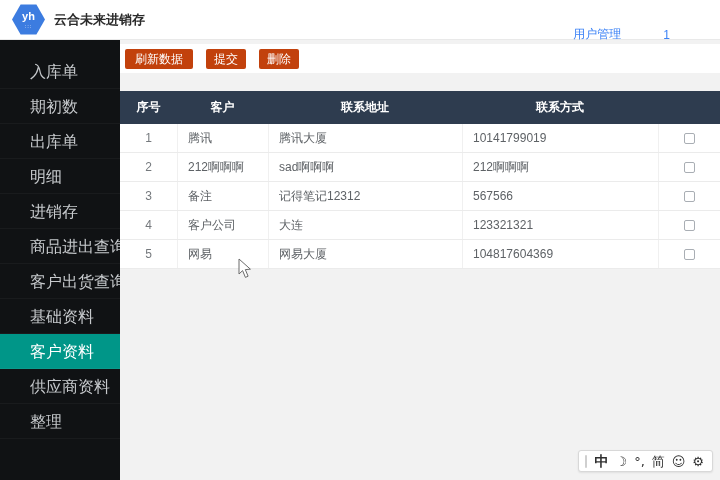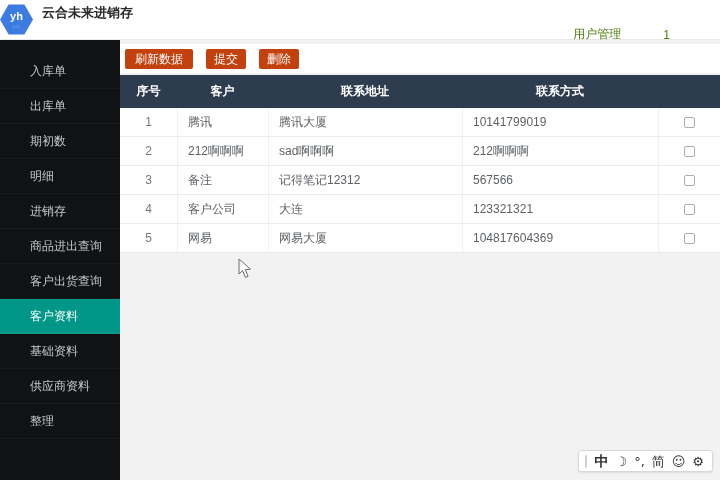--- a/index.html
+++ b/index.html
@@ -3,44 +3,44 @@
 <meta charset="utf-8">
 <style>
   * { margin:0; padding:0; box-sizing:border-box; }
   html,body { width:720px; height:480px; overflow:hidden; }
   body { font-family:"Liberation Sans","DejaVu Sans",sans-serif; background:#f2f2f2; }
   .app { position:relative; width:720px; height:480px; background:#f2f2f2; }
 
   
   .topbar { position:absolute; left:0; top:0; width:720px; height:40px; background:#ffffff;
             border-bottom:1px solid #e9e9e9; display:flex; align-items:center; z-index:5; }
-  .brand { display:flex; align-items:flex-start; gap:9px; padding-left:0; }
+  .brand { display:flex; align-items:center; gap:9px; padding-left:12px; }
   .logo-hex { width:33px; height:32px; background:#3c7ce0; color:#fff;
               clip-path:polygon(26% 3%, 74% 3%, 100% 50%, 74% 97%, 26% 97%, 0% 50%);
               display:flex; flex-direction:column; align-items:center; justify-content:center; line-height:1; }
   .logo-hex .yh { font-size:11px; font-weight:bold; }
   .logo-hex .dots { font-size:6px; letter-spacing:1px; margin-top:1px; opacity:.9; }
   .app-title { font-size:13px; font-weight:bold; color:#2b2b2b; }
   .topbar-right { margin-left:auto; display:flex; align-items:center; gap:42px; padding-right:50px; }
-  .topnav-item { font-size:12px; color:#4d7c0f; cursor:pointer;margin-top:30px; }
+  .topnav-item { font-size:12px; color:#3b82f6; cursor:pointer;margin-top:30px; }
 
   
   .sidebar { position:absolute; left:0; top:40px; width:120px; height:440px; background:#101214; padding-top:14px; }
-  .side-item { height:35px; line-height:35px; padding-left:30px; font-size:12px; color:#c6c9cc;
+  .side-item { height:35px; line-height:35px; padding-left:30px; font-size:16px; color:#c6c9cc;
                border-bottom:1px solid rgba(255,255,255,0.04); cursor:pointer; white-space:nowrap; }
   .side-item.active { background:#009688; color:#ffffff; }
 
   
   .content { position:absolute; left:120px; top:40px; width:600px; height:440px; background:#f2f2f2; }
   .toolbar { margin-top:4px; height:29px; background:#ffffff; display:flex; align-items:center; padding-left:5px; gap:13px; }
   .btn { height:20px; border:none; border-radius:2px; background:#c2410c; color:#fff; font-size:12px;
          font-family:inherit; padding:0 10px; cursor:pointer; line-height:20px; }
   .btn.small { padding:0 8px; }
 
-  .table { margin-top:2px; width:600px; }
+  .table { margin-top:18px; width:600px; }
   .t-head { display:grid; grid-template-columns:57px 91px 194px 196px 62px; background:#2e3c4f; height:33px; }
   .t-head .th { color:#ffffff; font-size:12px; font-weight:bold; display:flex; align-items:center; justify-content:center; }
   .t-row { display:grid; grid-template-columns:57px 91px 194px 196px 62px; background:#ffffff; height:29px;
            border-bottom:1px solid #ebebeb; }
   .td { font-size:12px; color:#5e6266; display:flex; align-items:center; padding-left:10px;
         border-left:1px solid #f0f0f0; overflow:hidden; white-space:nowrap; }
   .td.first { border-left:none; justify-content:center; padding-left:0; color:#75797d; }
   .td.center { justify-content:center; padding-left:0; }
   .row-check { appearance:none; -webkit-appearance:none; width:11px; height:11px; border:1px solid #a9aeb4;
                border-radius:2px; background:#fff; cursor:pointer; }
@@ -71,28 +71,28 @@
       <span class="app-title">云合未来进销存</span>
     </div>
     <nav class="topbar-right">
       <span class="topnav-item">用户管理</span>
       <span class="topnav-item">1</span>
     </nav>
   </header>
 
   <aside class="sidebar">
     <div class="side-item">入库单</div>
+    <div class="side-item">期初数</div>
     <div class="side-item">出库单</div>
-    <div class="side-item">期初数</div>
     <div class="side-item">明细</div>
     <div class="side-item">进销存</div>
     <div class="side-item">商品进出查询</div>
     <div class="side-item">客户出货查询</div>
+    <div class="side-item">基础资料</div>
     <div class="side-item active">客户资料</div>
-    <div class="side-item">基础资料</div>
     <div class="side-item">供应商资料</div>
     <div class="side-item">整理</div>
   </aside>
 
   <main class="content">
 
     <div class="toolbar">
       <button class="btn">刷新数据</button>
       <button class="btn small">提交</button>
       <button class="btn small">删除</button>

